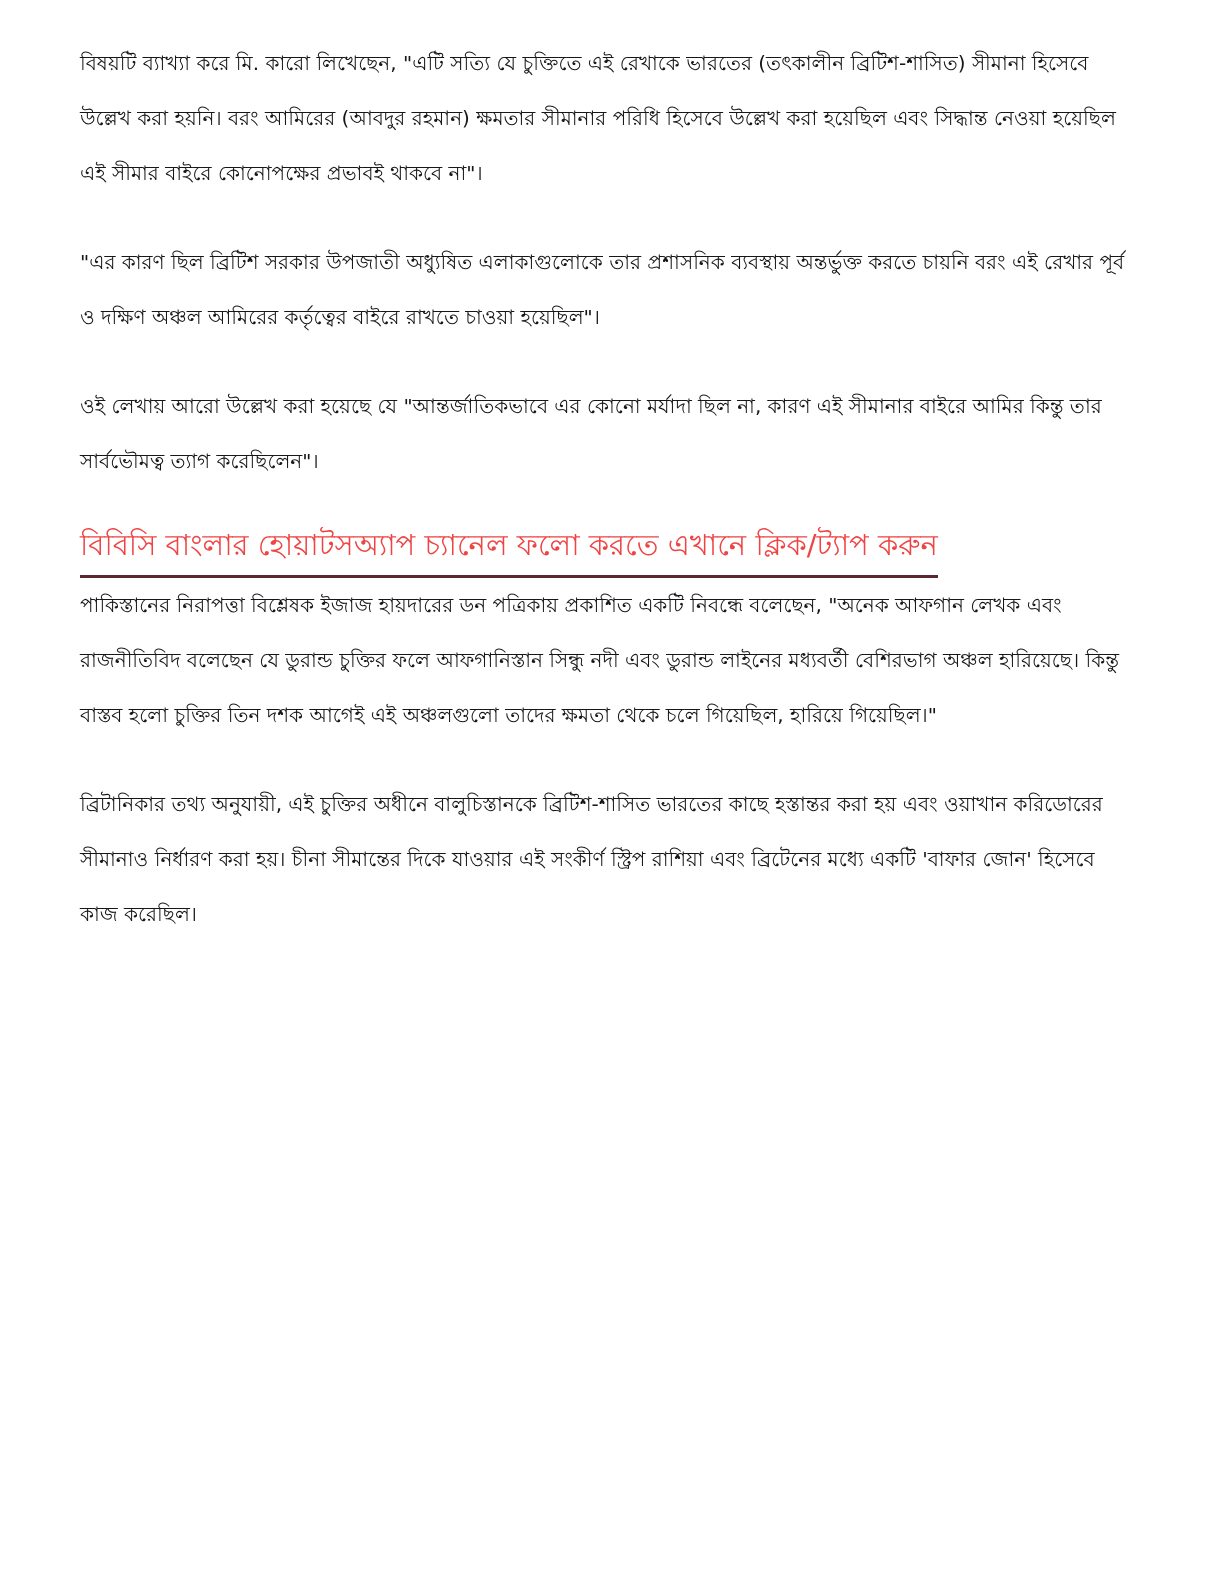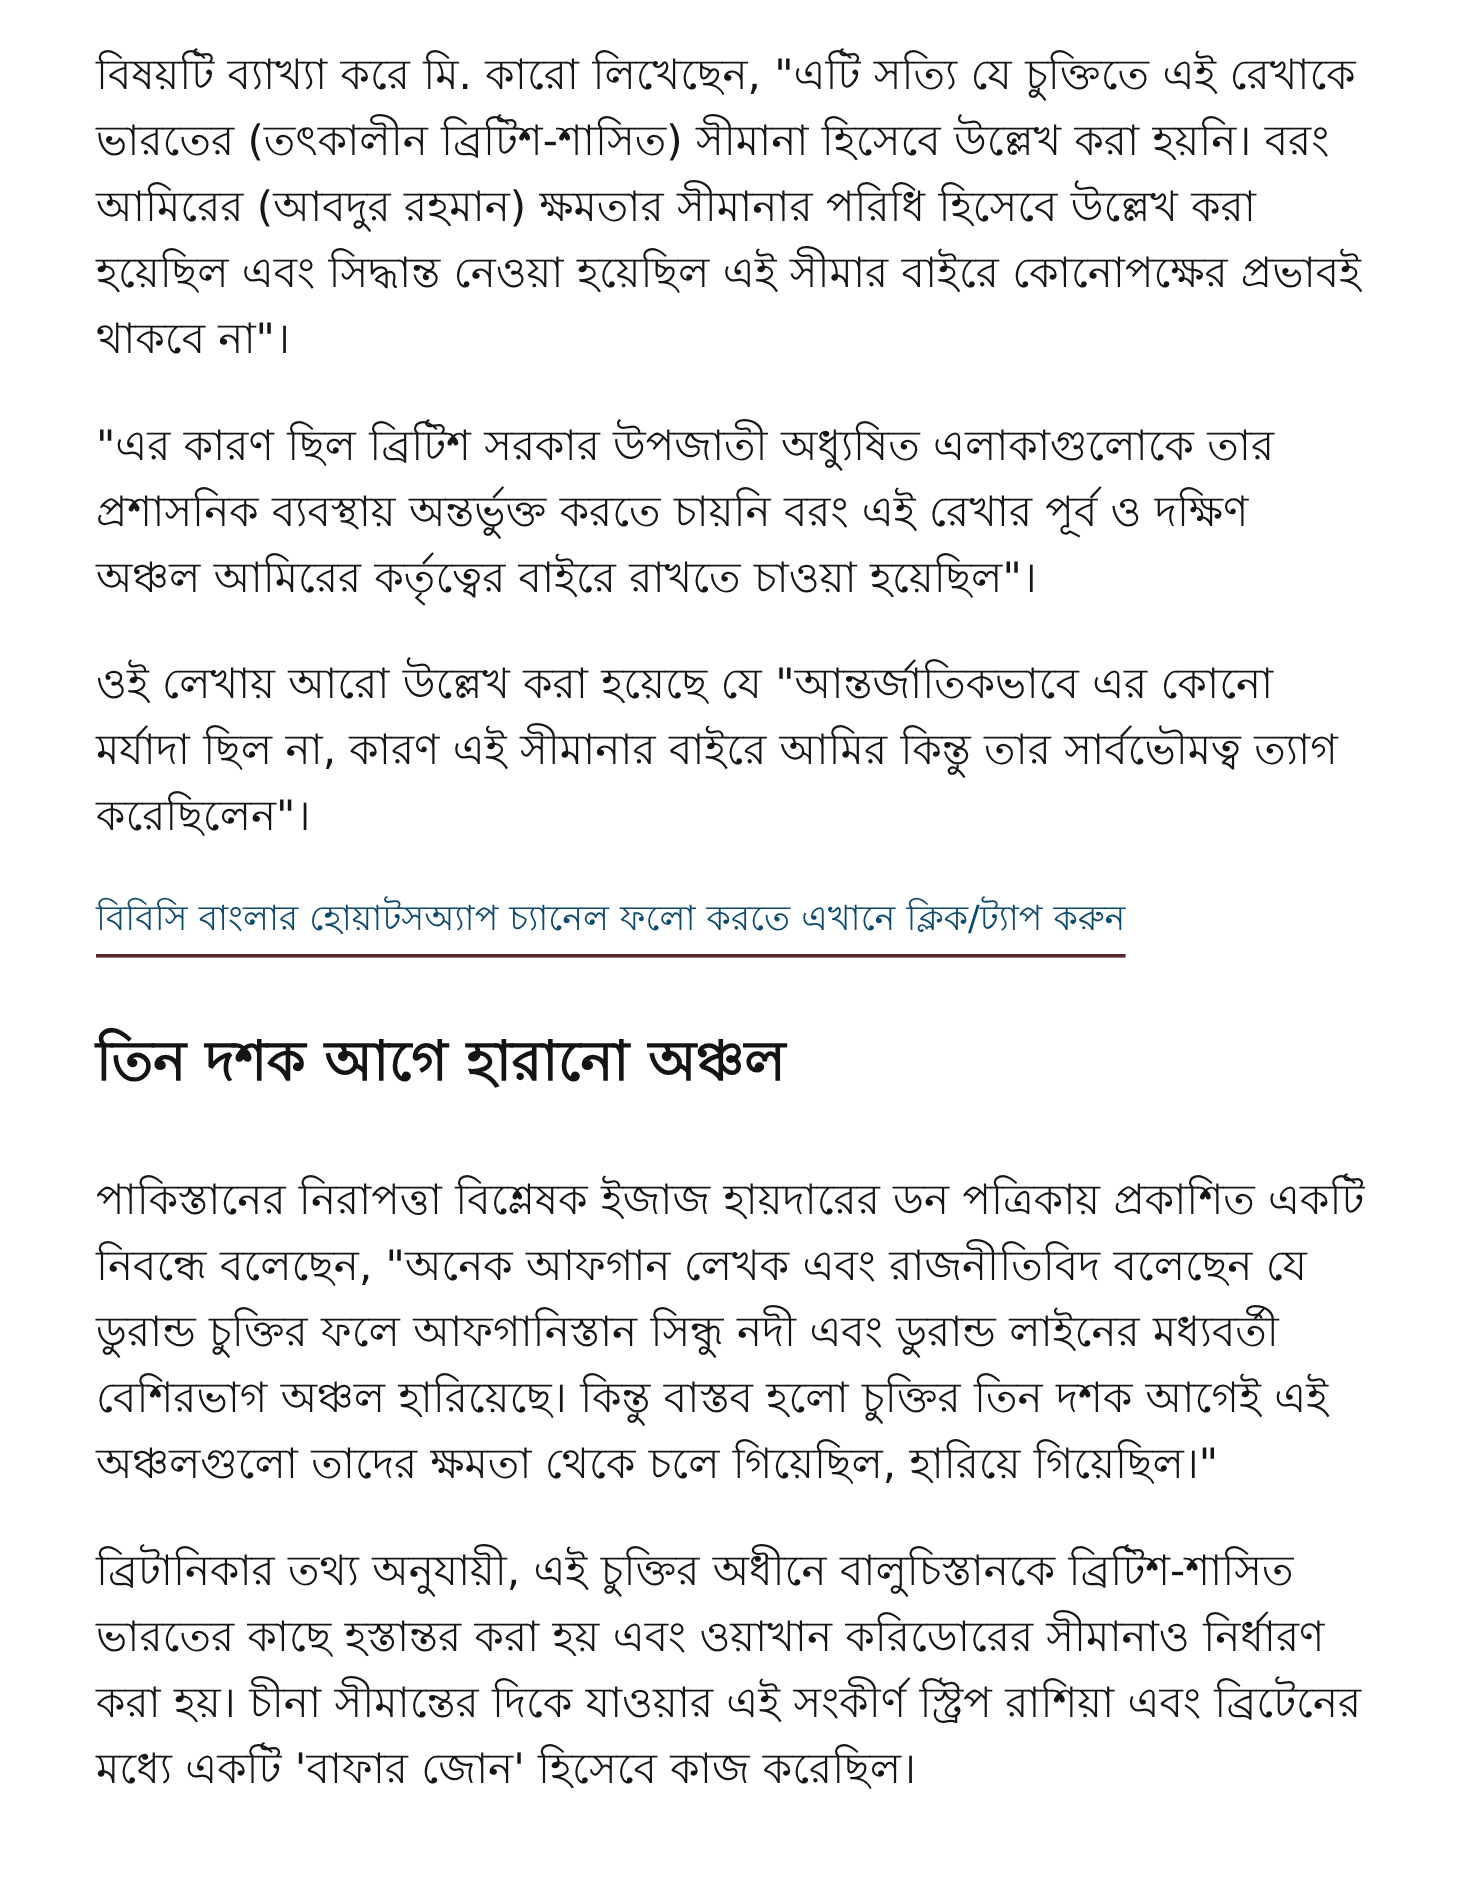--- a/index.html
+++ b/index.html
@@ -14,37 +14,37 @@
     overflow: hidden;
     font-family: "DejaVu Sans", "Liberation Sans", sans-serif;
     color: #161616;
   }
 
   .article-body {
     padding: 36px 86px 0 80px;
   }
 
   p.body-text {
-    font-size: 35px;
+    font-size: 20px;
     line-height: 55px;
     font-weight: 400;
     color: #161616;
     margin: 0 0 34px 0;
     text-align: left;
   }
 
   .promo-link-wrap {
     margin: 6px 0 0 0;
   }
 
   a.promo-link {
     display: inline-block;
     font-size: 29px;
     line-height: 45px;
-    color: #0c4a6e;
+    color: #ef4444;
     text-decoration: none;
     border-bottom: 3px solid #5a2630;
     padding-bottom: 7px;
     cursor: pointer;
   }
 
   h2.section-heading {
     font-size: 46px;
     line-height: 60px;
     font-weight: 700;
@@ -60,20 +60,19 @@
   <p class="body-text">বিষয়টি ব্যাখ্যা করে মি. কারো লিখেছেন, "এটি সত্যি যে চুক্তিতে এই রেখাকে ভারতের (তৎকালীন ব্রিটিশ-শাসিত) সীমানা হিসেবে উল্লেখ করা হয়নি। বরং আমিরের (আবদুর রহমান) ক্ষমতার সীমানার পরিধি হিসেবে উল্লেখ করা হয়েছিল এবং সিদ্ধান্ত নেওয়া হয়েছিল এই সীমার বাইরে কোনোপক্ষের প্রভাবই থাকবে না"।</p>
 
   <p class="body-text">"এর কারণ ছিল ব্রিটিশ সরকার উপজাতী অধ্যুষিত এলাকাগুলোকে তার প্রশাসনিক ব্যবস্থায় অন্তর্ভুক্ত করতে চায়নি বরং এই রেখার পূর্ব ও দক্ষিণ অঞ্চল আমিরের কর্তৃত্বের বাইরে রাখতে চাওয়া হয়েছিল"।</p>
 
   <p class="body-text">ওই লেখায় আরো উল্লেখ করা হয়েছে যে "আন্তর্জাতিকভাবে এর কোনো মর্যাদা ছিল না, কারণ এই সীমানার বাইরে আমির কিন্তু তার সার্বভৌমত্ব ত্যাগ করেছিলেন"।</p>
 
   <div class="promo-link-wrap">
     <a href="#" class="promo-link">বিবিসি বাংলার হোয়াটসঅ্যাপ চ্যানেল ফলো করতে এখানে ক্লিক/ট্যাপ করুন</a>
   </div>
 
-  <h2 class="section-heading">তিন দশক আগে হারানো অঞ্চল</h2>
 
   <p class="body-text">পাকিস্তানের নিরাপত্তা বিশ্লেষক ইজাজ হায়দারের ডন পত্রিকায় প্রকাশিত একটি নিবন্ধে বলেছেন, "অনেক আফগান লেখক এবং রাজনীতিবিদ বলেছেন যে ডুরান্ড চুক্তির ফলে আফগানিস্তান সিন্ধু নদী এবং ডুরান্ড লাইনের মধ্যবর্তী বেশিরভাগ অঞ্চল হারিয়েছে। কিন্তু বাস্তব হলো চুক্তির তিন দশক আগেই এই অঞ্চলগুলো তাদের ক্ষমতা থেকে চলে গিয়েছিল, হারিয়ে গিয়েছিল।"</p>
 
 
   <p class="body-text">ব্রিটানিকার তথ্য অনুযায়ী, এই চুক্তির অধীনে বালুচিস্তানকে ব্রিটিশ-শাসিত ভারতের কাছে হস্তান্তর করা হয় এবং ওয়াখান করিডোরের সীমানাও নির্ধারণ করা হয়। চীনা সীমান্তের দিকে যাওয়ার এই সংকীর্ণ স্ট্রিপ রাশিয়া এবং ব্রিটেনের মধ্যে একটি 'বাফার জোন' হিসেবে কাজ করেছিল।</p>
 
 </main>
 
 </body></html>

